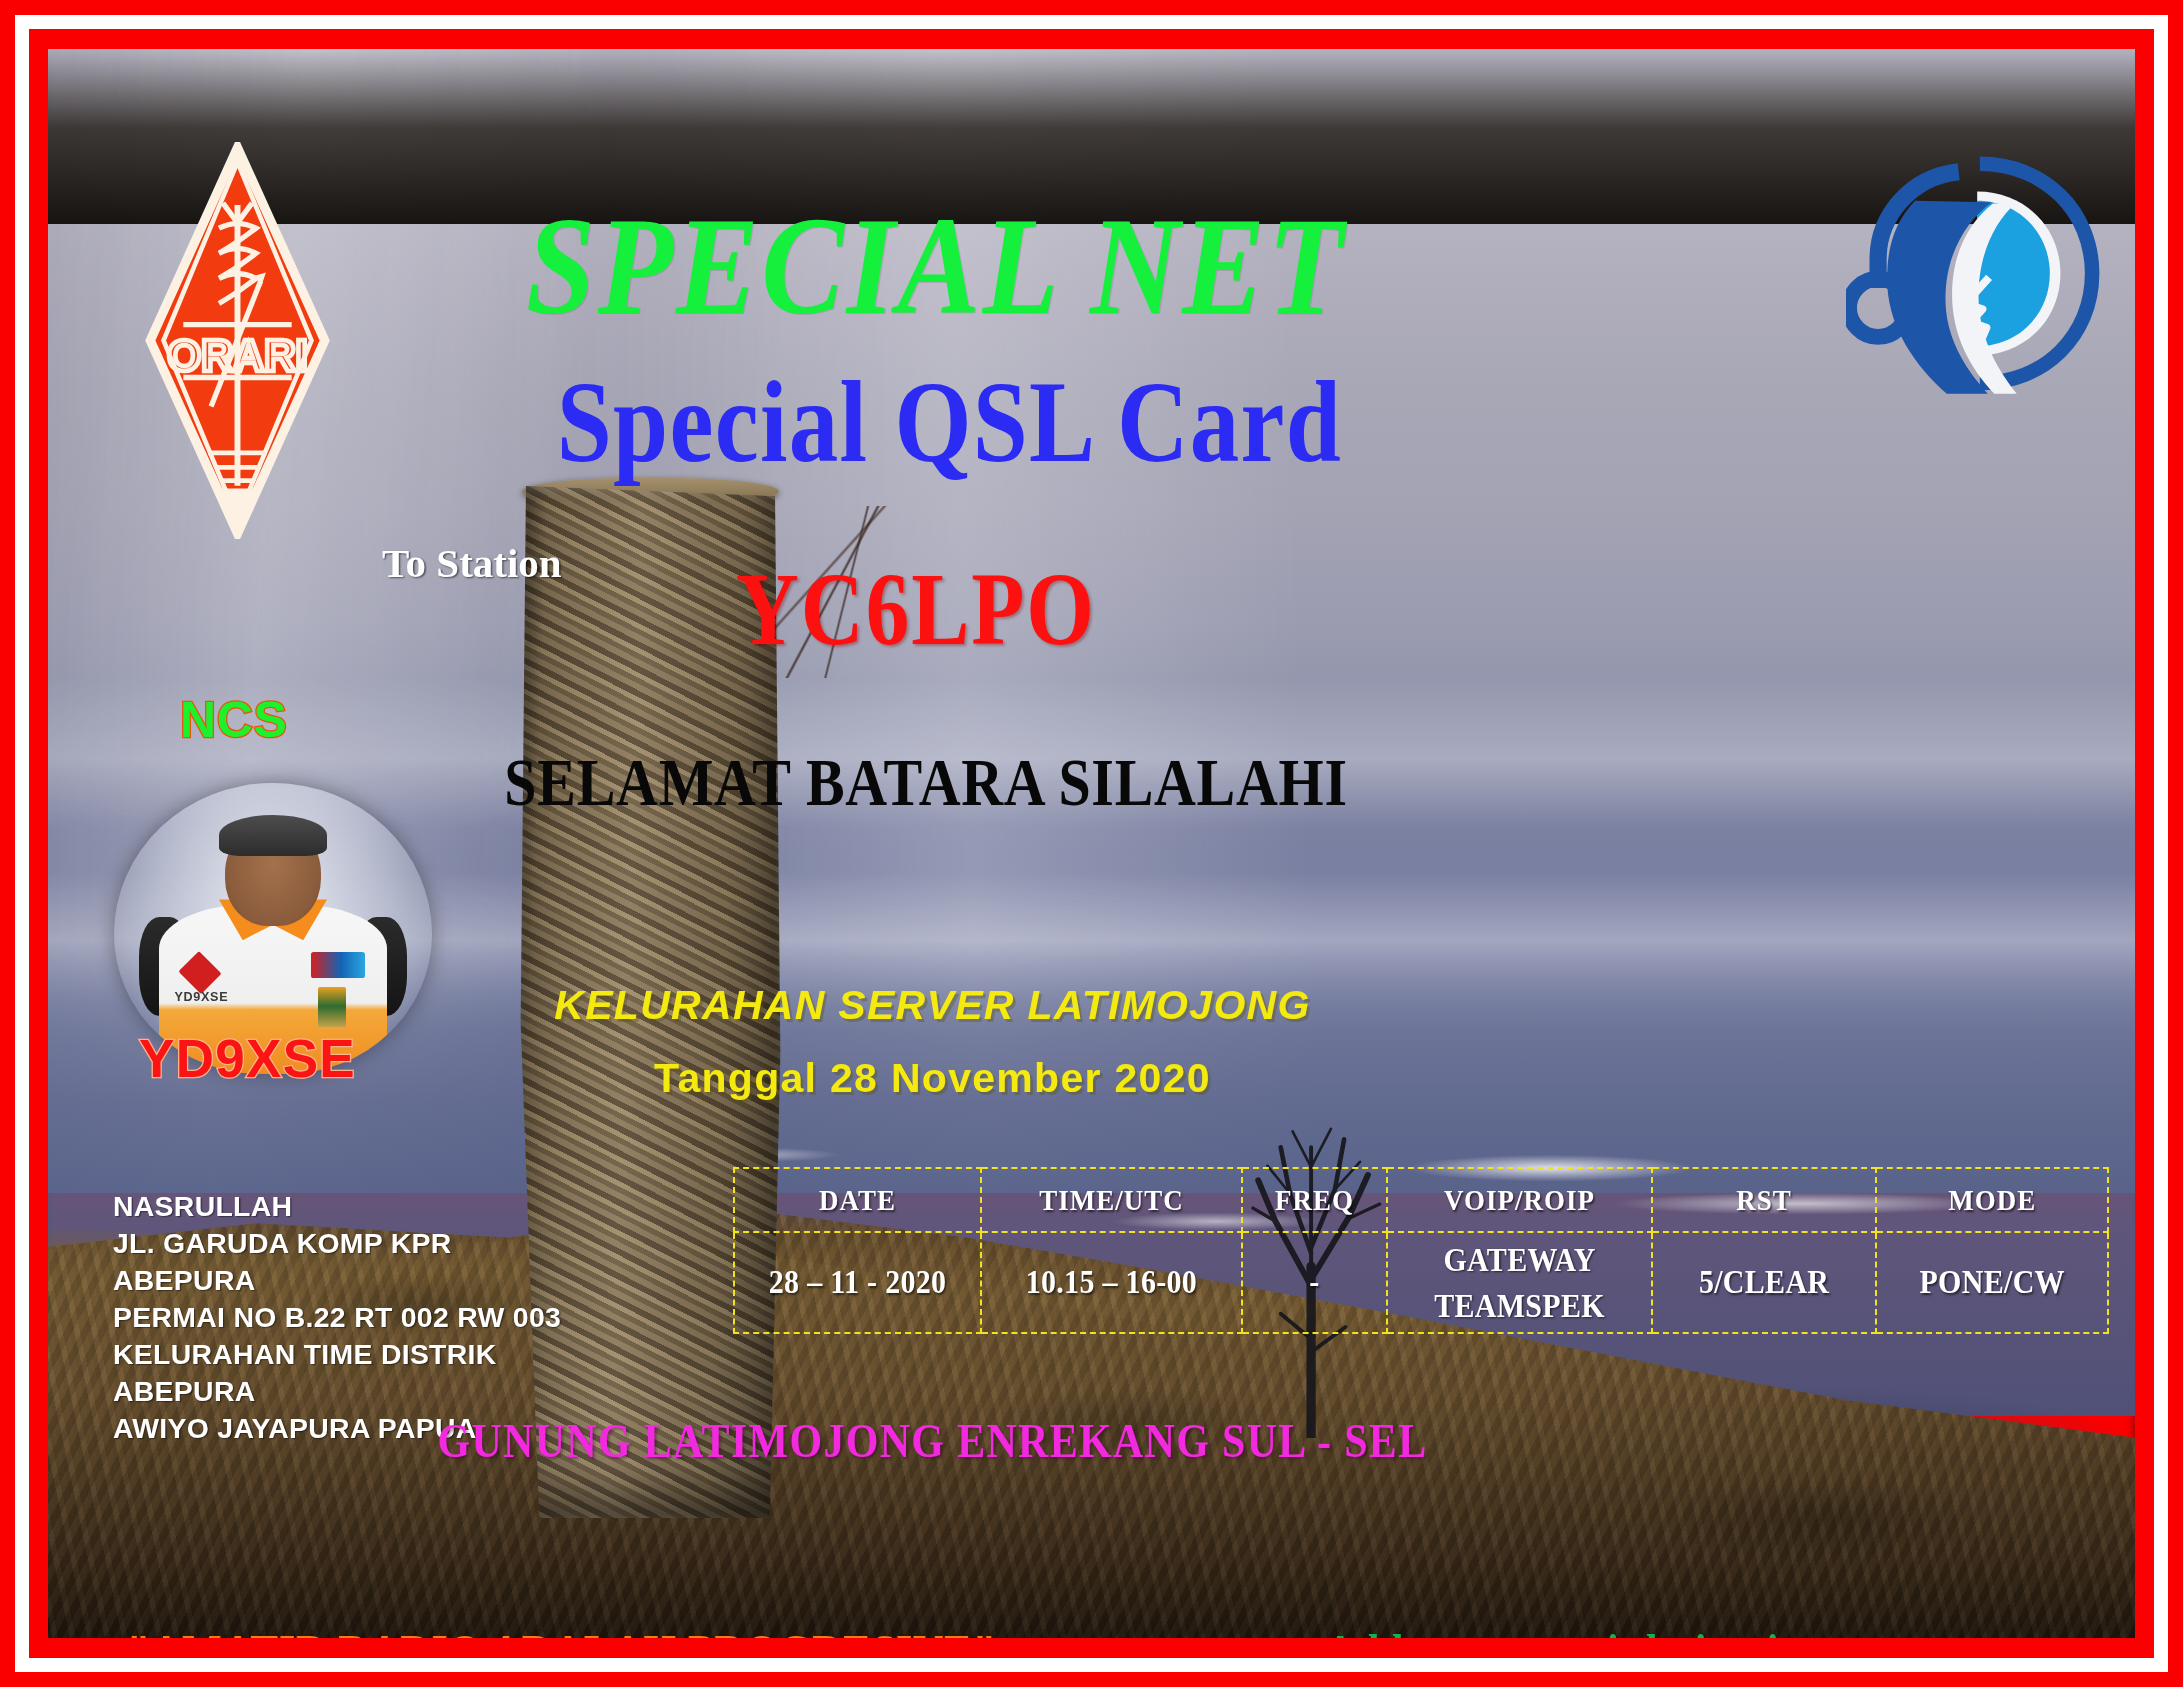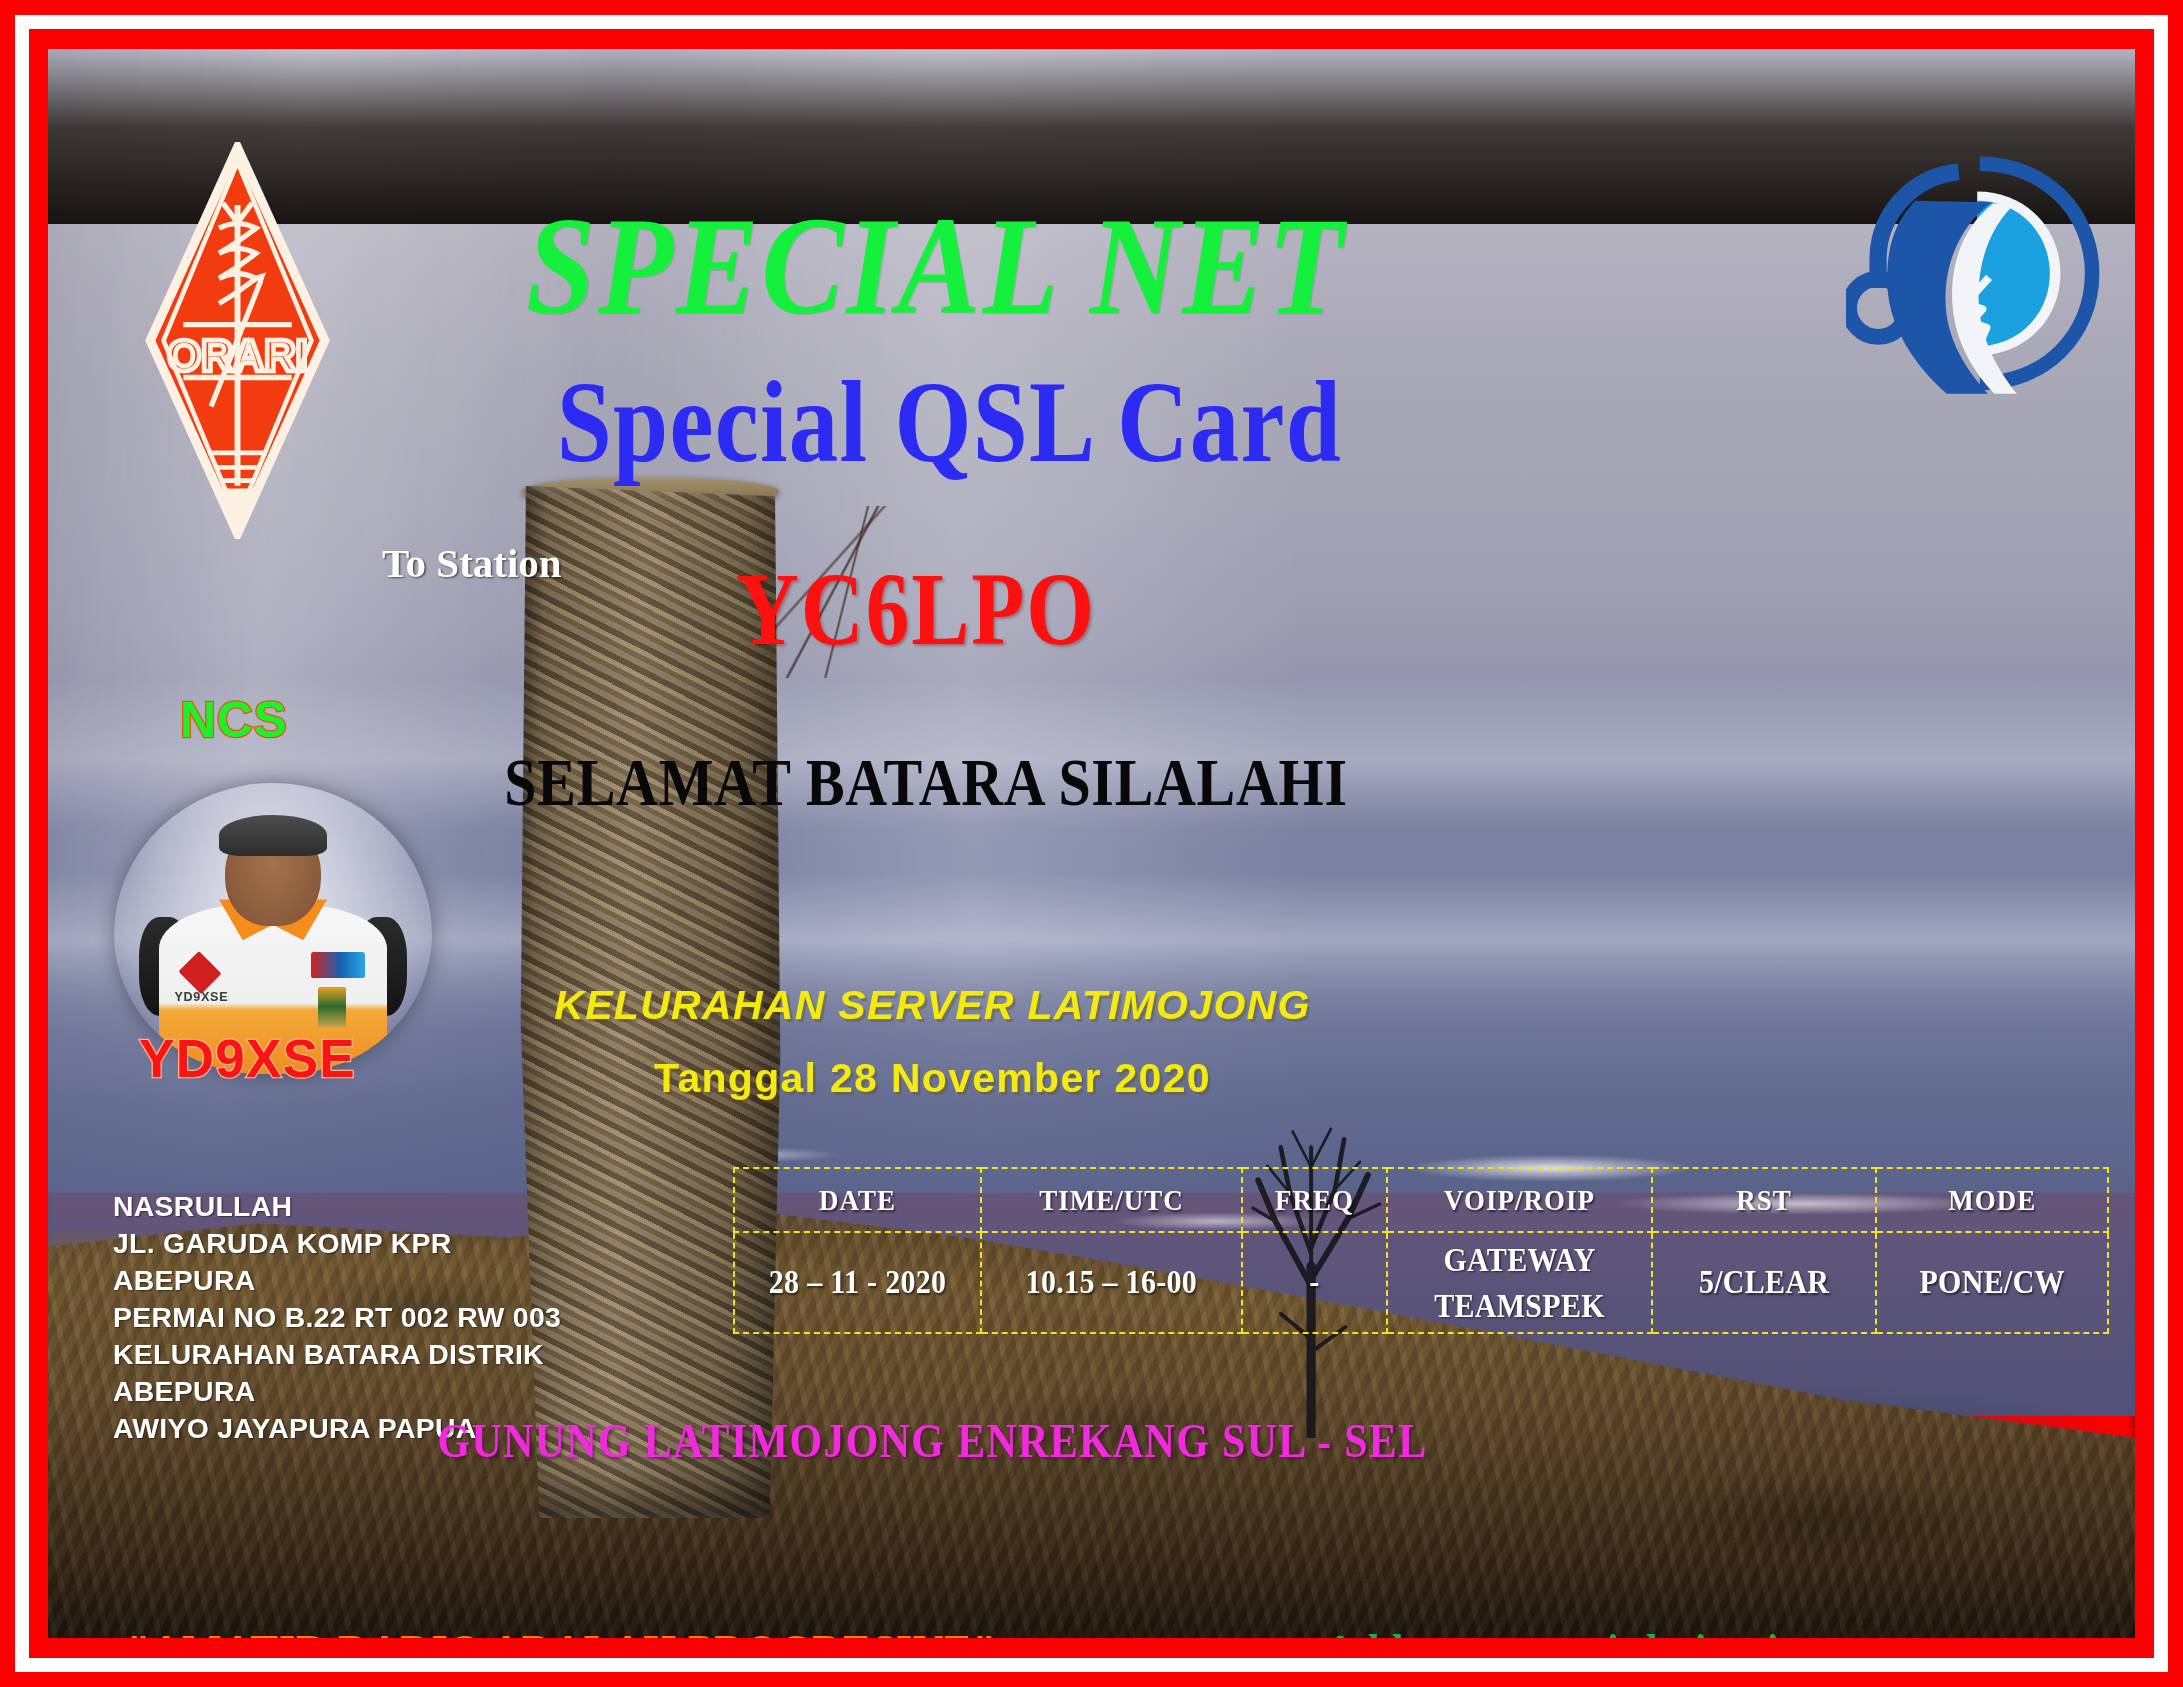--- a/index.html
+++ b/index.html
@@ -450,21 +450,21 @@
         <div class="callsign-embroidery">YD9XSE</div>
       </div>
 
       <div class="txt" id="operator-callsign">YD9XSE</div>
 
       <div id="address-block">
         <div>NASRULLAH</div>
         <div>JL. GARUDA KOMP KPR</div>
         <div>ABEPURA</div>
         <div>PERMAI NO B.22 RT 002 RW 003</div>
-        <div>KELURAHAN BATARA DISTRIK</div>
+        <div>KELURAHAN TIME DISTRIK</div>
         <div>ABEPURA</div>
         <div>AWIYO JAYAPURA PAPUA</div>
       </div>
 
       <table id="log-table">
         <colgroup>
           <col class="c-date">
             <col class="c-time">
             <col class="c-freq">
           <col class="c-voip">

